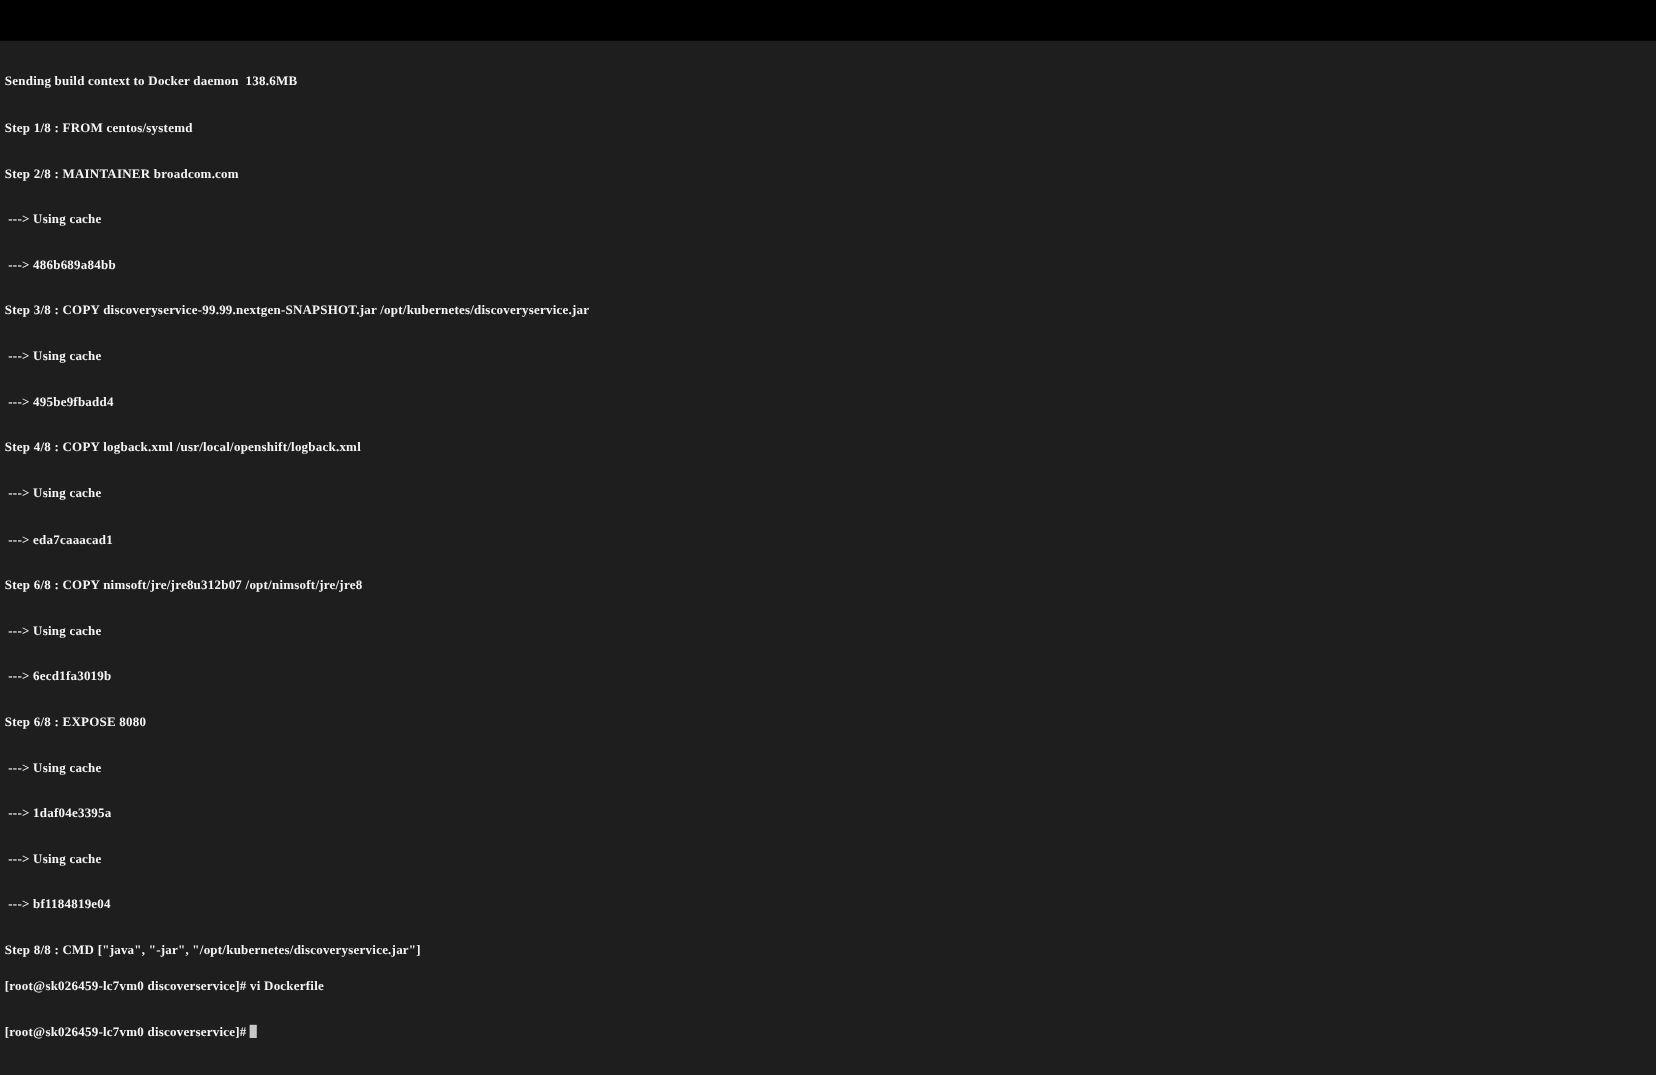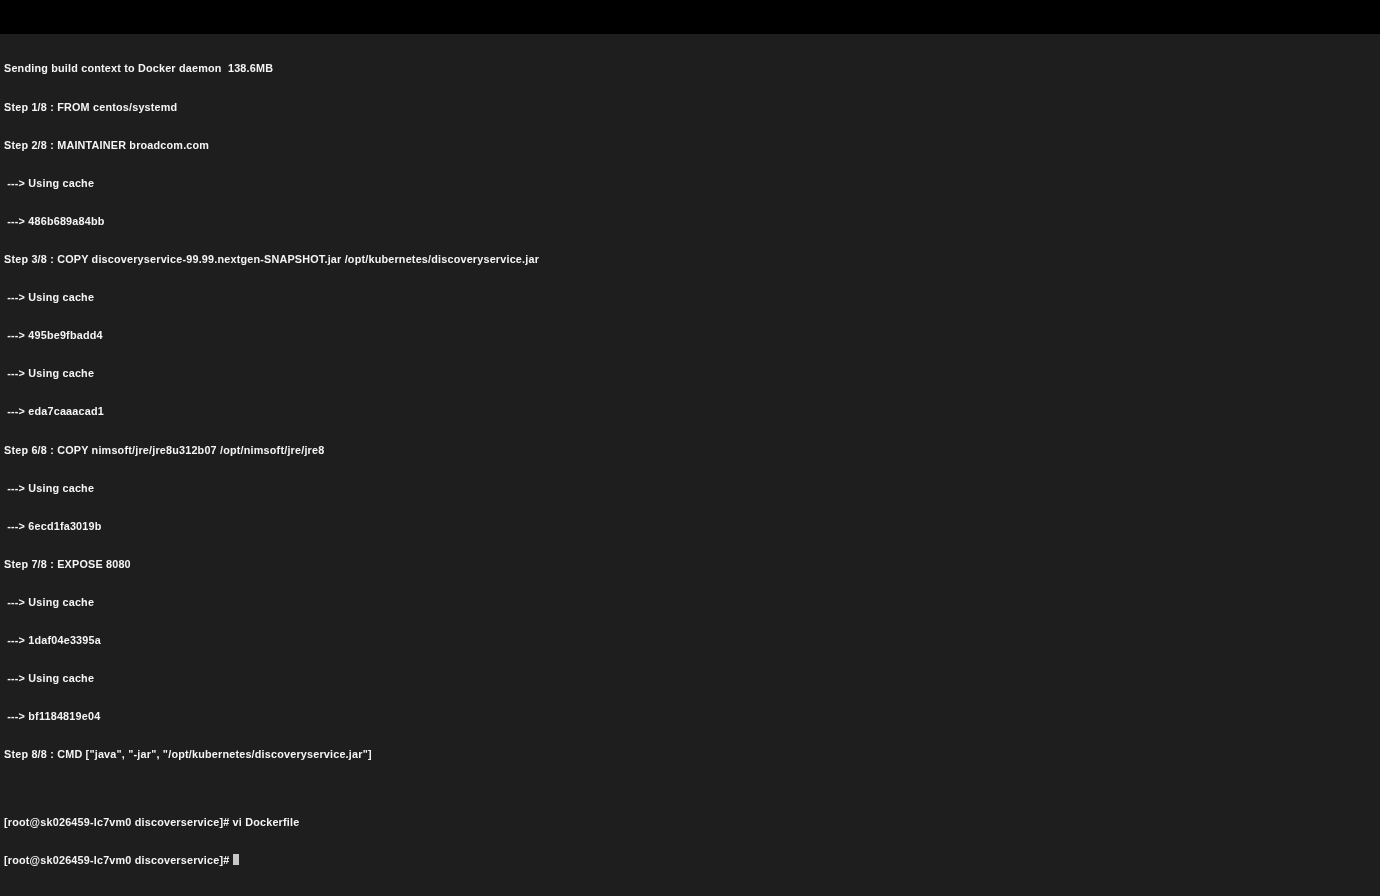--- a/index.html
+++ b/index.html
@@ -12,21 +12,21 @@
   }
   .titlebar {
     height: 34px;
     background: #000;
   }
   .terminal {
     position: relative;
     background: #1e1e1e;
     width: 100%;
     height: 862px;
-    font-family: Liberation Sans, sans-serif;
+    font-family: Liberation Serif, serif;
     font-size: 10.8px;
     line-height: 12.7px;
     color: #f5f5f5;
     font-weight: bold;
     padding: 3px 16px 0 4px;
     box-sizing: border-box;
     white-space: pre;
     letter-spacing: 0.2px;
   }
   .top-block {
@@ -58,26 +58,27 @@
 <div class="terminal">
   <div class="top-block">
     <div>Sending build context to Docker daemon  138.6MB</div>
     <div>Step 1/8 : FROM centos/systemd</div>
     <div>Step 2/8 : MAINTAINER broadcom.com</div>
     <div> ---&gt; Using cache</div>
     <div> ---&gt; 486b689a84bb</div>
     <div>Step 3/8 : COPY discoveryservice-99.99.nextgen-SNAPSHOT.jar /opt/kubernetes/discoveryservice.jar</div>
     <div> ---&gt; Using cache</div>
     <div> ---&gt; 495be9fbadd4</div>
+    <div>Step 4/8 : COPY logback.xml /usr/local/openshift/logback.xml</div>
     <div> ---&gt; Using cache</div>
     <div> ---&gt; eda7caaacad1</div>
     <div>Step 6/8 : COPY nimsoft/jre/jre8u312b07 /opt/nimsoft/jre/jre8</div>
     <div> ---&gt; Using cache</div>
     <div> ---&gt; 6ecd1fa3019b</div>
-    <div>Step 7/8 : EXPOSE 8080</div>
+    <div>Step 6/8 : EXPOSE 8080</div>
     <div> ---&gt; Using cache</div>
     <div> ---&gt; 1daf04e3395a</div>
     <div> ---&gt; Using cache</div>
     <div> ---&gt; bf1184819e04</div>
     <div>Step 8/8 : CMD ["java", "-jar", "/opt/kubernetes/discoveryservice.jar"]</div>
     
     
     
     
     

